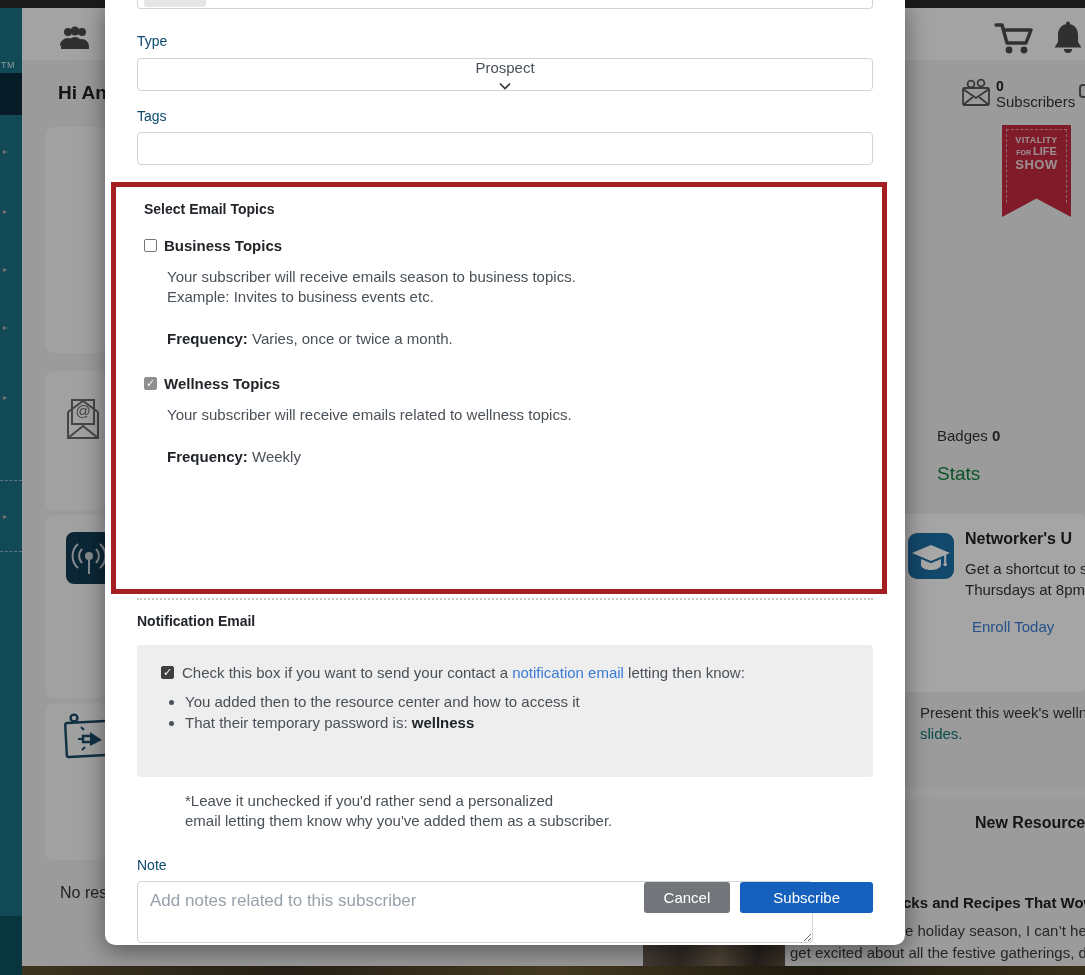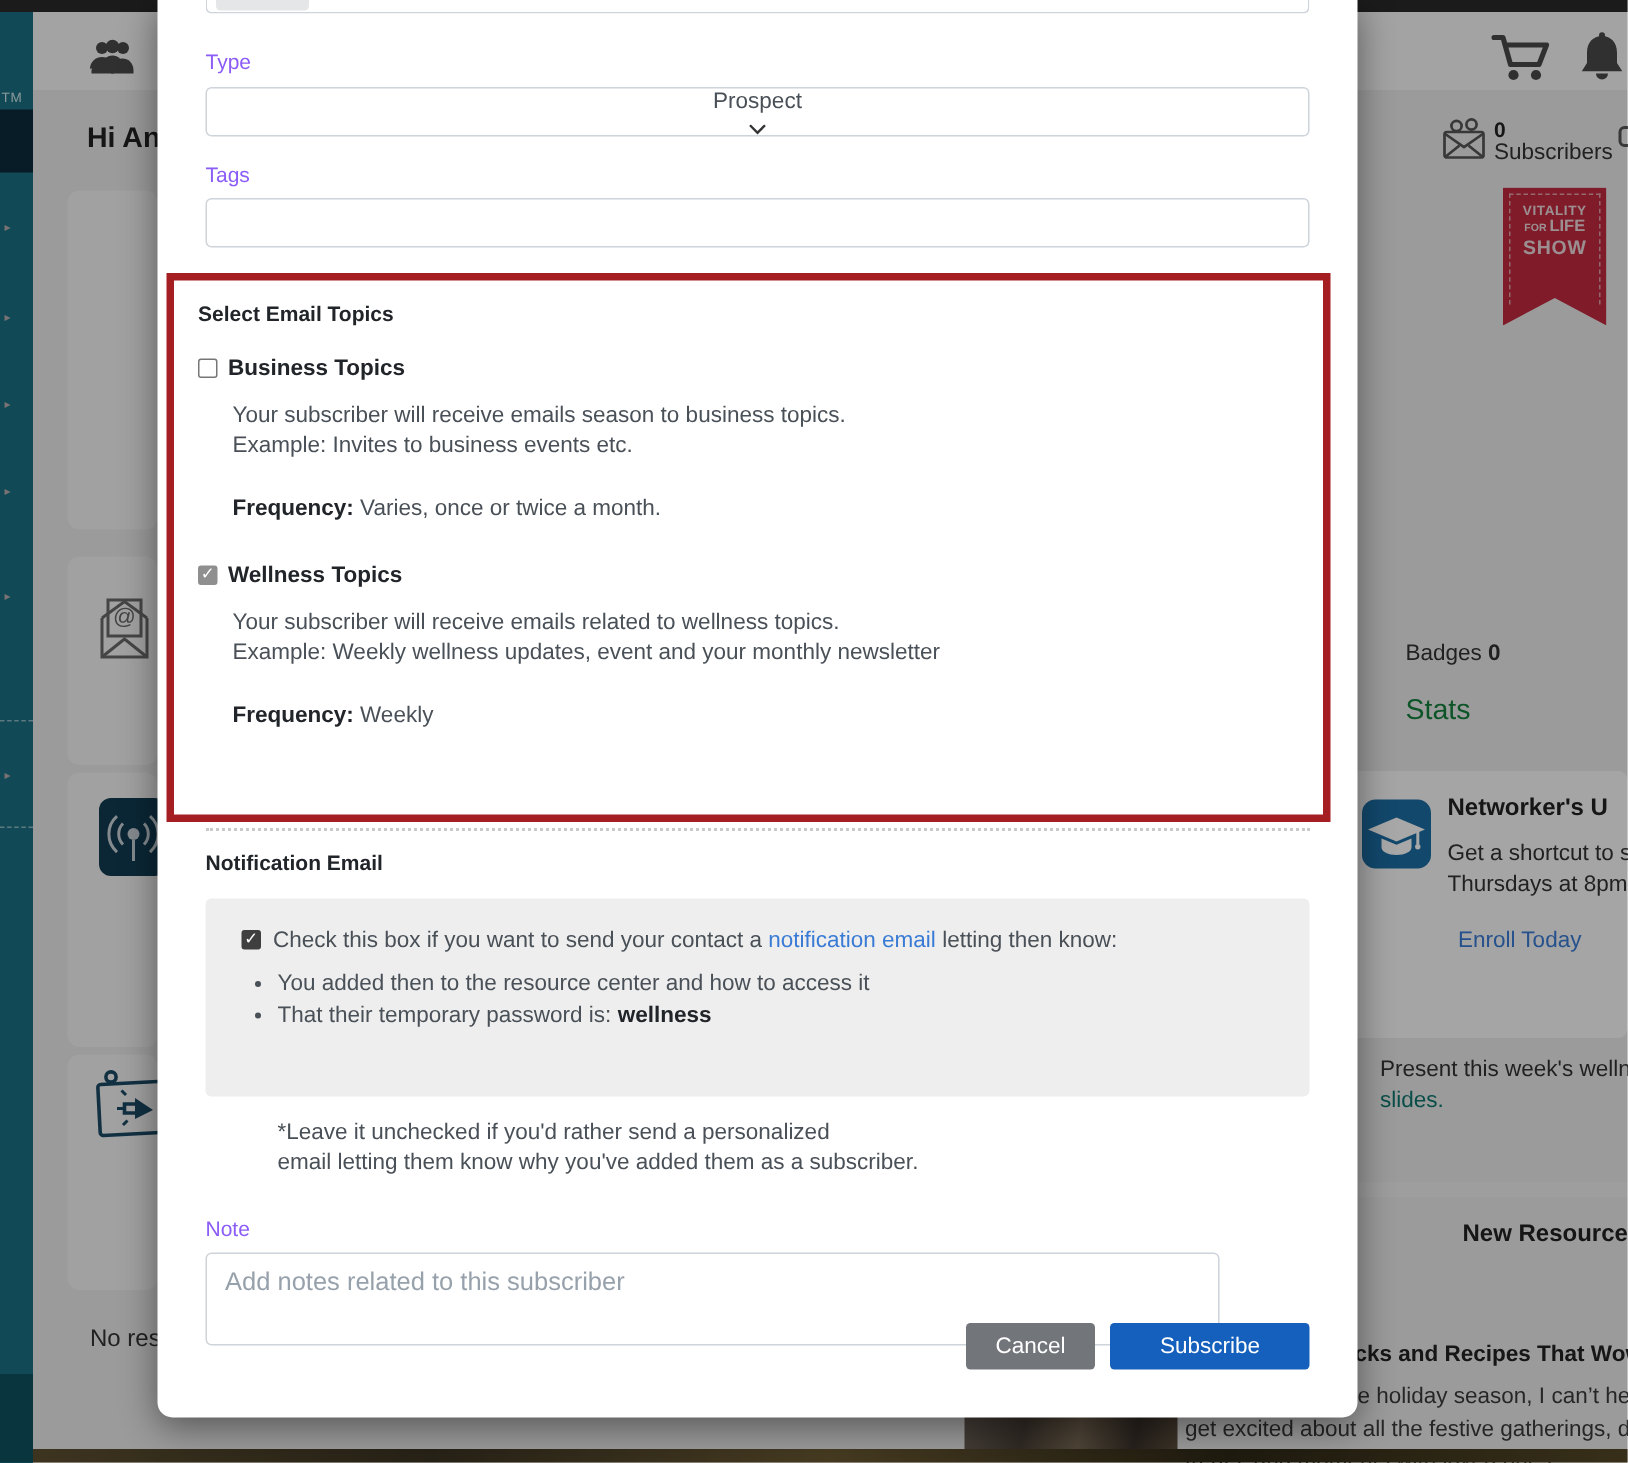--- a/index.html
+++ b/index.html
@@ -74,30 +74,30 @@
   #overlay { position:absolute; inset:0; background:rgba(0,0,0,.34); z-index:5; }
 
   
   #modal { position:absolute; left:105px; top:0; width:800px; height:945px; background:#fff;
     border-radius:0 0 10px 10px; box-shadow:0 6px 24px rgba(0,0,0,.45); z-index:10;
     color:#495057; font-size:15px; }
   .cutoff-input { height:9px; margin:0 32px; border:1px solid #ced4da; border-top:none;
     border-radius:0 0 4px 4px; position:relative; }
   .cutoff-chip { position:absolute; left:6px; top:0; bottom:1px; width:62px; background:#e4e6e8; border-radius:0 0 3px 3px; }
 
-  .field-label { margin:24px 32px 0; font-size:14px; color:#8b5cf6; }
+  .field-label { margin:24px 32px 0; font-size:14px; color:#0c4a6e; }
   .label-tight { margin-top:17px; }
   .select-box { margin:9px 32px 0; height:33px; border:1px solid #ced4da; border-radius:4px;
     display:flex; align-items:center; padding:0 12px; color:#495057; font-size:15px; background:#fff;flex-direction:column; }
   .select-box .grow { flex:1; }
   .text-input { display:block; margin:8px 32px 0; width:736px; height:33px; border:1px solid #ced4da;
     border-radius:4px; padding:0 12px; font-size:15px; color:#495057; font-family:inherit; }
 
-  .topics-box { margin:17px 18px 0 6px; border:5px solid #a51e22; height:366px;
-    padding:14px 27px 0 16px; overflow:hidden; }
+  .topics-box { margin:17px 18px 0 6px; border:5px solid #a51e22; height:412px;
+    padding:14px 27px 0 28px; overflow:hidden; }
   .topics-title { font-size:14px; font-weight:bold; color:#212529; }
   .topics-intro { margin-top:22px; }
   .topic-row { margin-top:20px; display:flex; align-items:center; gap:7px; }
   .topic-row.second { margin-top:28px; }
   .topic-label { font-size:15px; font-weight:bold; color:#212529; }
   .topic-desc { margin:13px 0 0 23px; line-height:20px; }
   .topic-freq { margin:23px 0 0 23px; }
   .topic-freq b, .bold { font-weight:bold; color:#212529; }
 
   .cb { width:13px; height:13px; border:1px solid #767676; border-radius:2px; background:#fff;
@@ -296,21 +296,20 @@
       <div>Example: Invites to business events etc.</div>
     </div>
     <div class="topic-freq"><b>Frequency:</b><span> Varies, once or twice a month.</span></div>
 
     <div class="topic-row second">
       <span class="cb checked-grey">✓</span>
       <span class="topic-label">Wellness Topics</span>
     </div>
     <div class="topic-desc">
       <div>Your subscriber will receive emails related to wellness topics.</div>
-      <div>Example: Weekly wellness updates, event and your monthly newsletter</div>
     </div>
     <div class="topic-freq"><b>Frequency:</b><span> Weekly</span></div>
   </div>
 
   <div class="dotted-divider"></div>
   <div class="section-title">Notification Email</div>
 
   <div class="notify-box">
     <div class="notify-line">
       <span class="cb checked-dark">✓</span>

